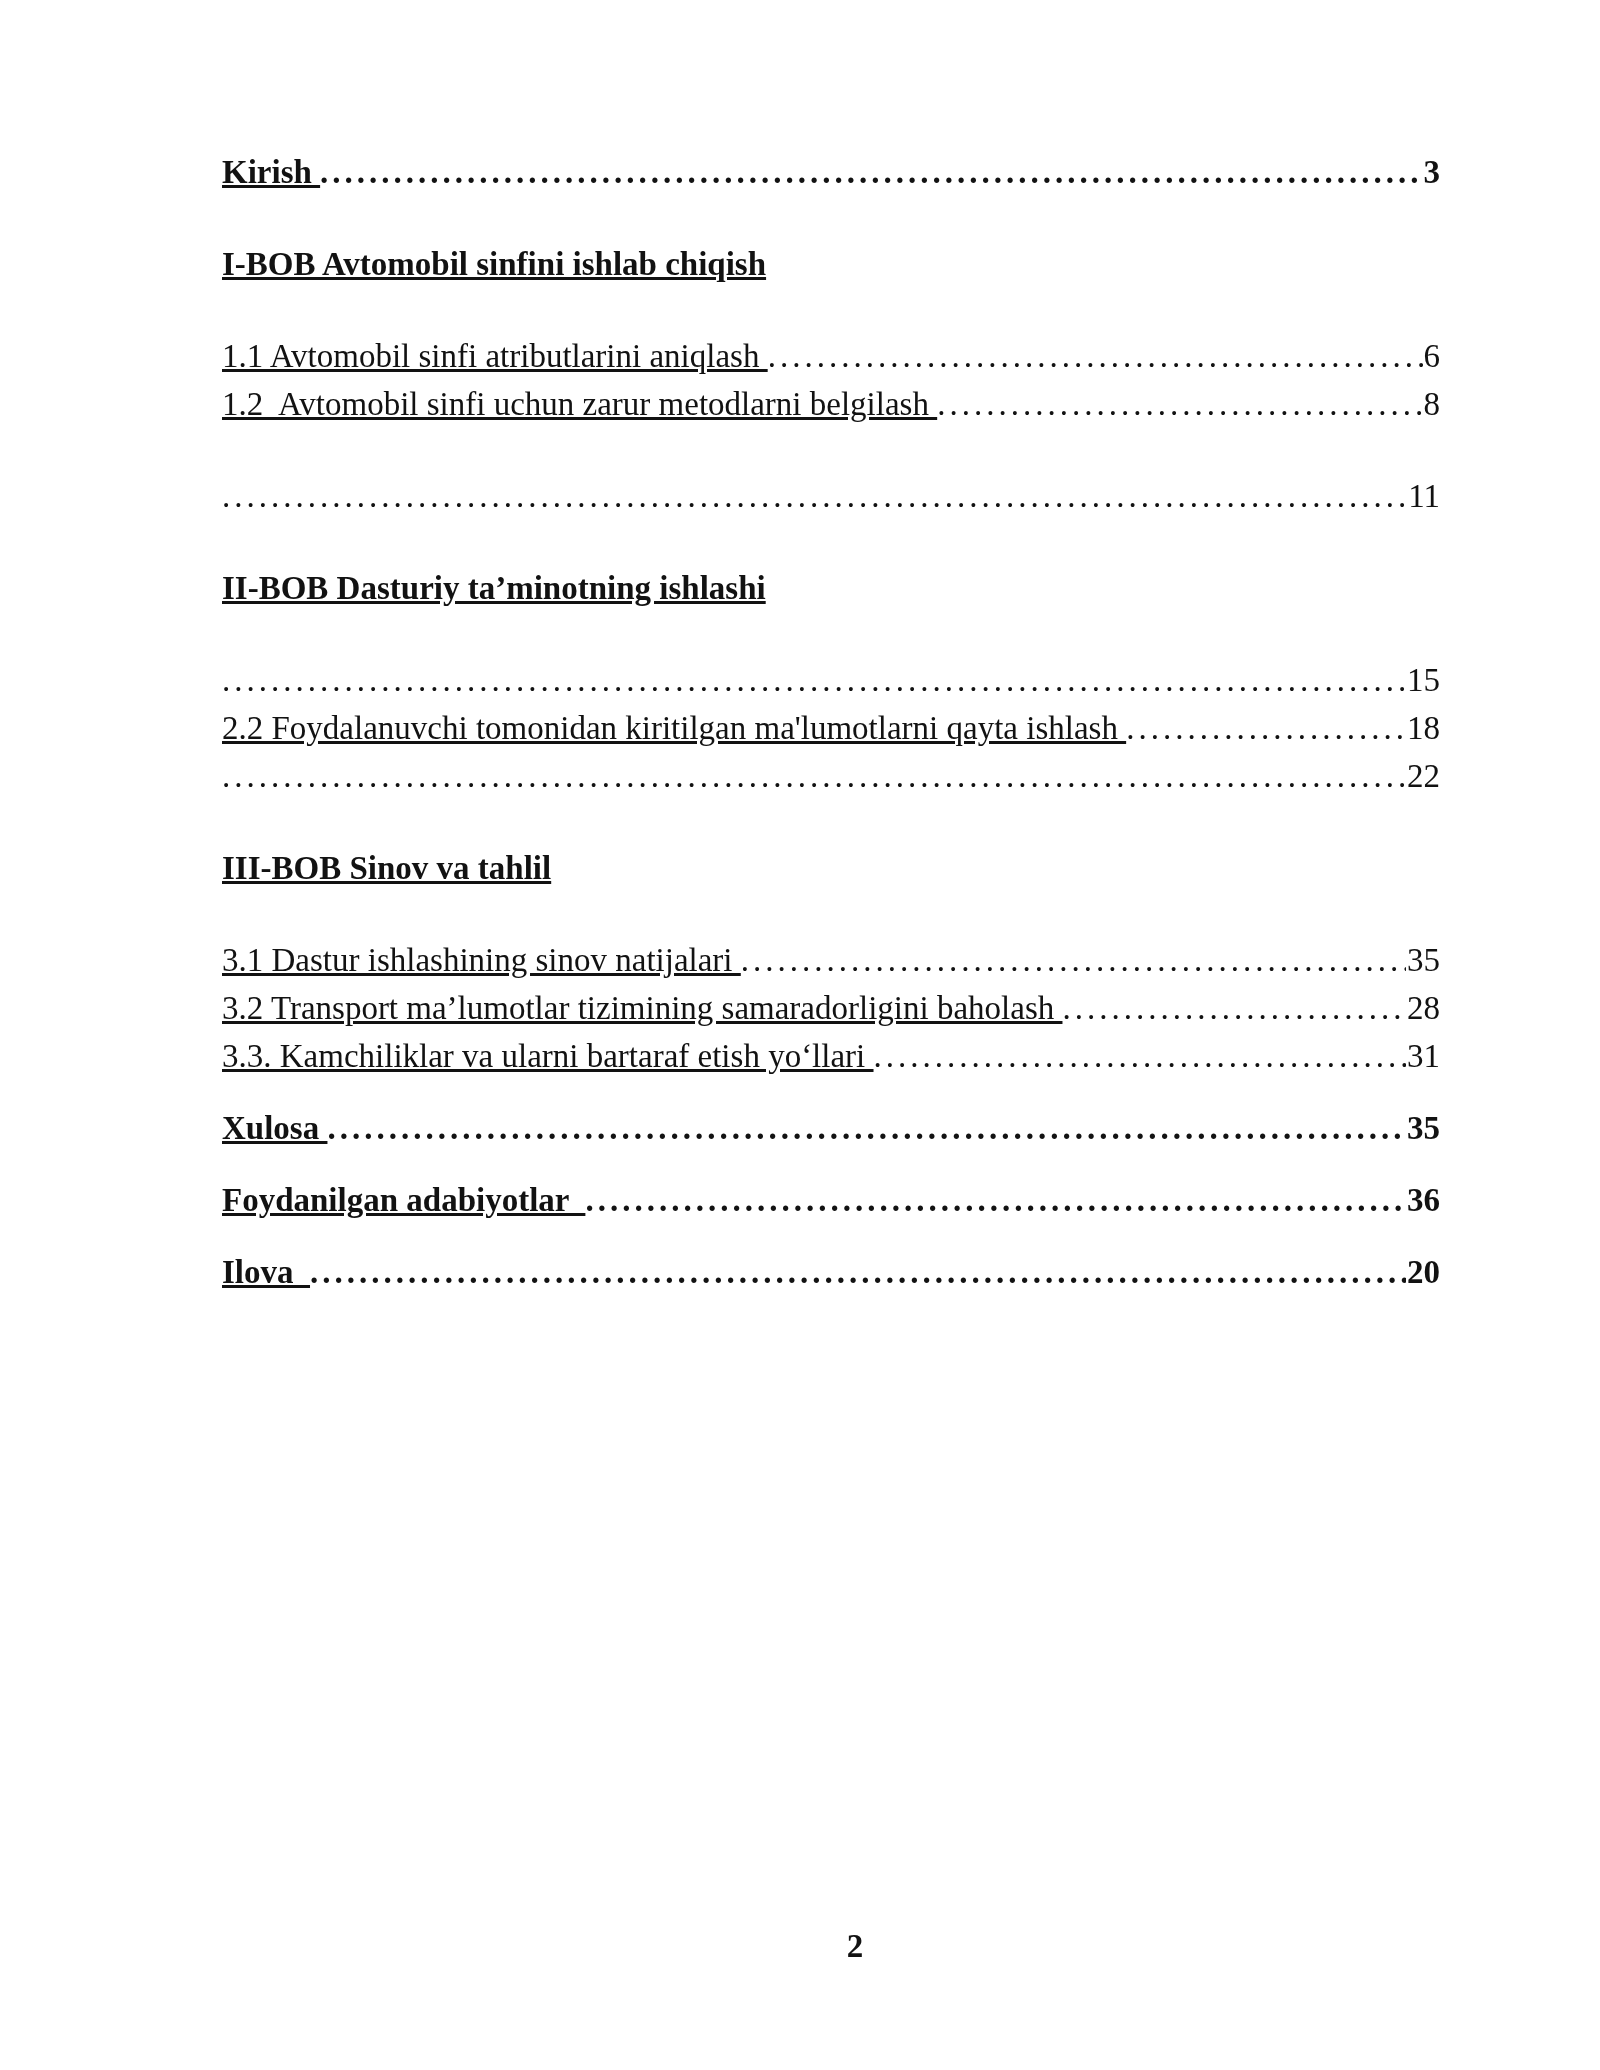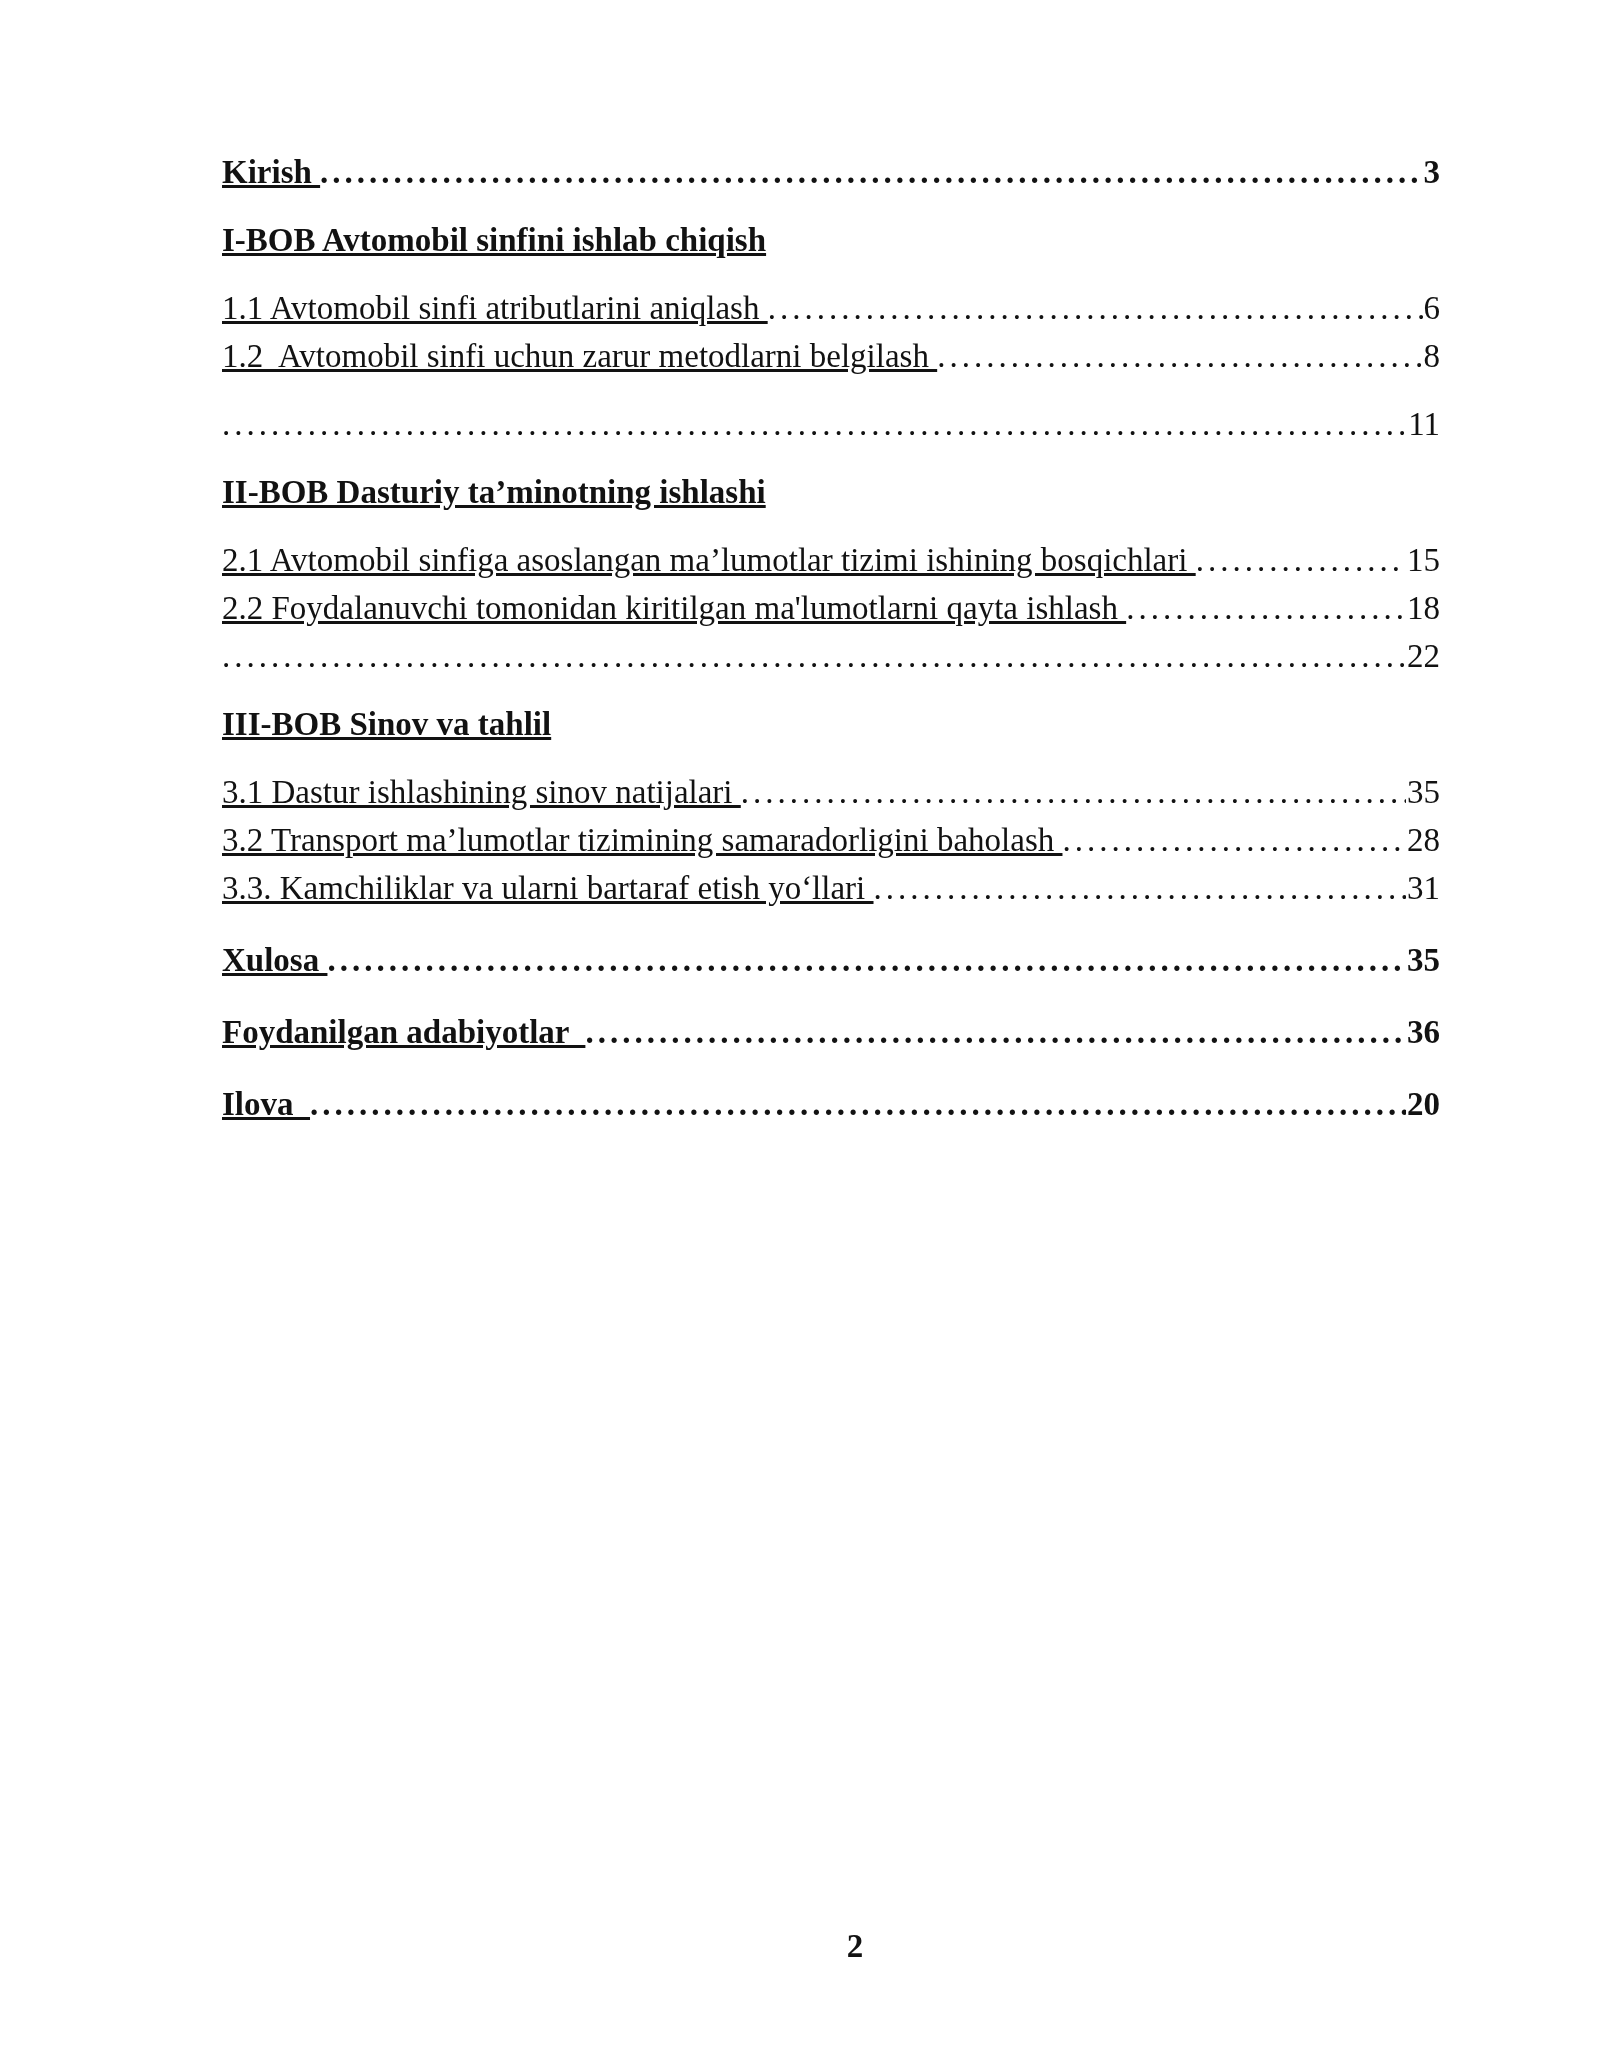--- a/index.html
+++ b/index.html
@@ -15,21 +15,21 @@
   .toc {
     padding: 148px 160px 0 222px;
   }
   .row {
     display: flex;
     align-items: baseline;
     font-size: 33px;
     line-height: 48px;
   }
   .row.bold { font-weight: 700; }
-  .gap-group { margin-top: 20px; }
+  .gap-group { margin-top: 44px; }
   .gap-small { margin-top: 24px; }
   .label {
     flex: 0 0 auto;
     white-space: pre;
     text-decoration: underline;
   }
   .dots {
     flex: 1 1 auto;
     min-width: 0;
     overflow: hidden;
@@ -74,21 +74,20 @@
         <span class="pageno">8</span>
       </div>
       <div class="row gap-group">
         <span class="dots">............................................................................................................................................................................................................................</span>
         <span class="pageno">11</span>
       </div>
       <div class="row gap-group bold">
         <span class="label">II-BOB Dasturiy ta’minotning ishlashi</span>
       </div>
       <div class="row gap-group">
-        <span class="label">2.1 Avtomobil sinfiga asoslangan ma’lumotlar tizimi ishining bosqichlari </span>
         <span class="dots">............................................................................................................................................................................................................................</span>
         <span class="pageno">15</span>
       </div>
       <div class="row">
         <span class="label">2.2 Foydalanuvchi tomonidan kiritilgan ma'lumotlarni qayta ishlash </span>
         <span class="dots">............................................................................................................................................................................................................................</span>
         <span class="pageno">18</span>
       </div>
       <div class="row">
         <span class="dots">............................................................................................................................................................................................................................</span>

